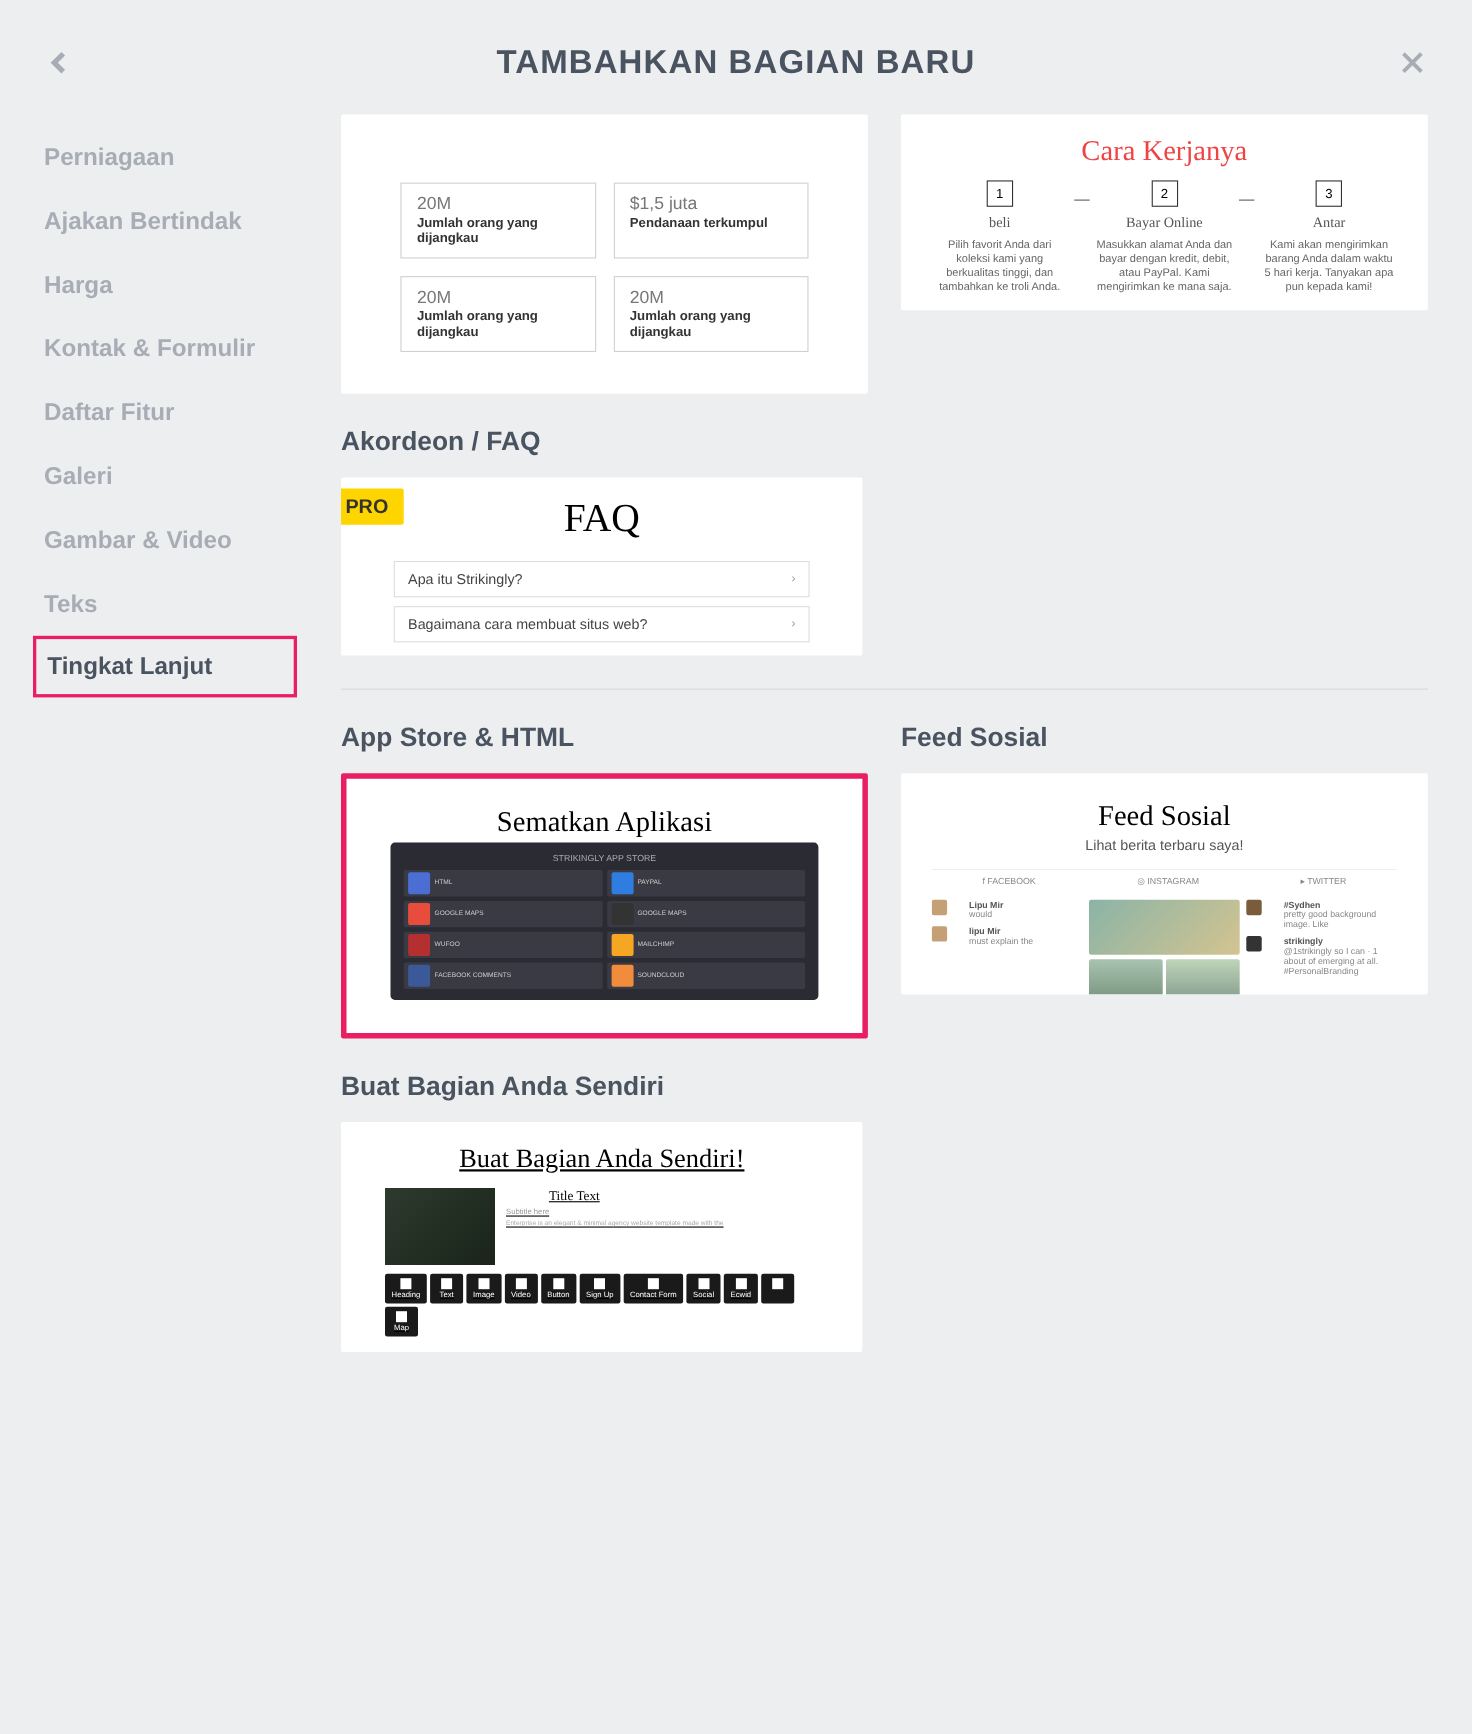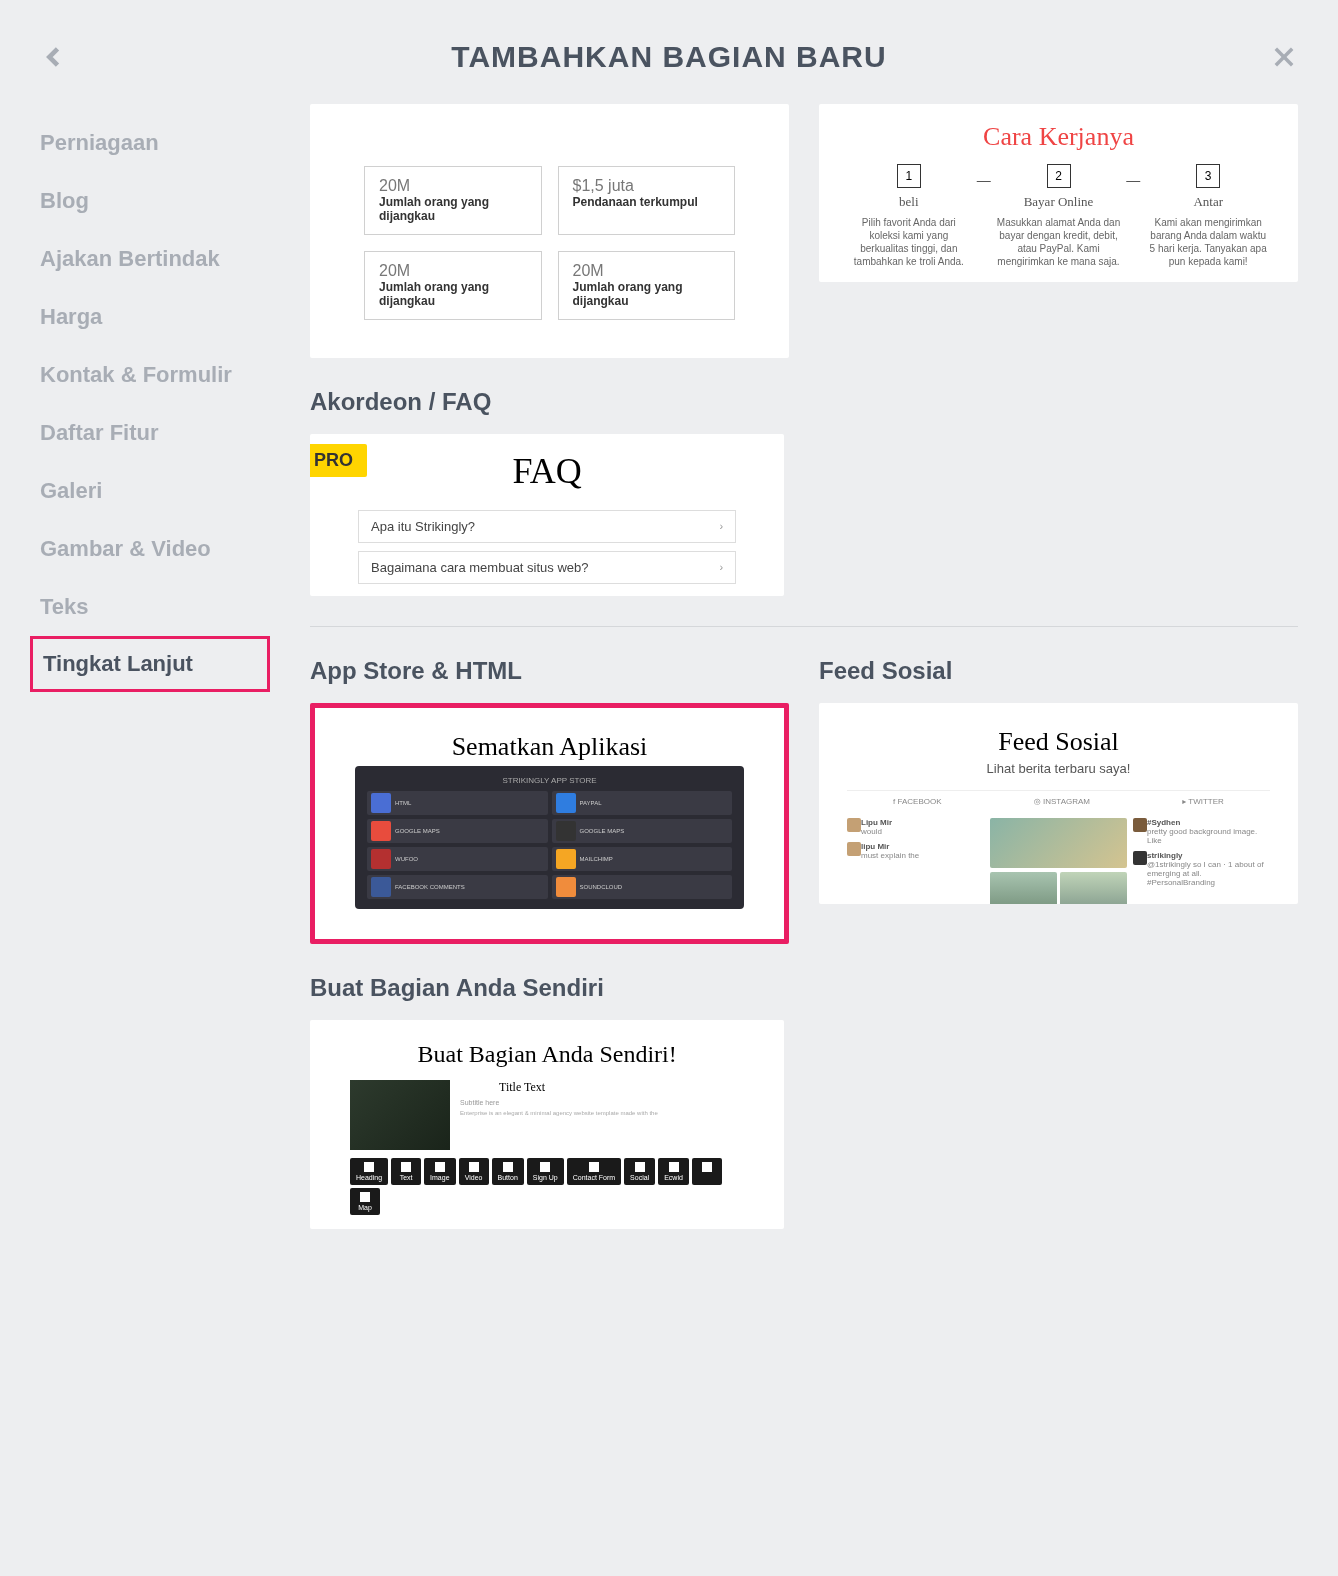--- a/index.html
+++ b/index.html
@@ -54,25 +54,25 @@
 .app-tile { display:flex; align-items:center; gap:4px; background:#3a3a44; padding:2px 4px; border-radius:2px;}
 .app-tile-icon{width:20px;height:20px;border-radius:2px;flex-shrink:0;}
 .app-tile-txt{font-size:6px;color:#ccc;line-height:1;}
 
 .social-card .card-inner { padding: 24px 28px 0; text-align: center; }
 .soc-title { font-size: 26px; font-weight: 400; font-family: Georgia, serif; margin-bottom:4px;}
 .soc-sub { font-size: 13px; color:#555; margin-bottom:14px;}
 .soc-tabs { display:flex; justify-content:space-around; font-size:8px; color:#888; padding:6px 0; border-top:1px solid #eee;}
 .soc-grid{display:grid;grid-template-columns:1fr 1fr 1fr;gap:6px;padding:6px 0 0;text-align:left;height:92px;overflow:hidden;}
 .soc-col{font-size:8px;color:#888;}
-.soc-item{display:flex;gap:0;margin-bottom:6px;}
+.soc-item{display:flex;gap:20px;margin-bottom:6px;}
 .soc-av{width:14px;height:14px;background:#c4a074;border-radius:2px;flex-shrink:0;}
 .soc-img{width:100%;height:50px;border-radius:2px;}
 
-.myo-card .card-inner{padding:20px 40px 14px;text-align:center;}
+.myo-card .card-inner{padding:20px 40px 14px;text-align:center;text-decoration:underline;}
 .myo-title{font-size:24px;font-weight:400;font-family:Georgia,serif;line-height:1.2;margin-bottom:12px;}
 .myo-layout{display:flex;gap:10px;text-align:left;margin-bottom:8px;}
 .myo-img{width:100px;height:70px;background:linear-gradient(135deg,#2d3a2d,#1a241a);flex-shrink:0;}
 .myo-txt{flex:1;}
 .myo-txt-t{font-size:12px;font-family:Georgia,serif;margin-bottom:4px;margin-left:39px;}
 .myo-txt-s{font-size:7px;color:#999;}
 .myo-txt-d{font-size:6px;color:#aaa;margin-top:4px;line-height:1.3;}
 .myo-tb{display:flex;flex-wrap:wrap;gap:3px;}
 .myo-btn{background:#1a1a1a;color:#fff;font-size:7px;padding:4px 6px;border-radius:2px;display:flex;flex-direction:column;align-items:center;gap:2px;min-width:30px;}
 .myo-btn .ic{width:10px;height:10px;background:#fff;}
@@ -88,21 +88,20 @@
     <h1>TAMBAHKAN BAGIAN BARU</h1>
     <svg class="close-icon" viewBox="0 0 24 24" fill="none" stroke="currentColor" stroke-width="3">
         <line x1="5" y1="5" x2="19" y2="19"></line>
         <line x1="19" y1="5" x2="5" y2="19"></line>
       </svg>
   </div>
 
   <div class="content">
     <div class="sidebar">
       <div class="sidebar-item">Perniagaan</div>
-      <div class="sidebar-item">Blog</div>
       <div class="sidebar-item">Ajakan Bertindak</div>
       <div class="sidebar-item">Harga</div>
       <div class="sidebar-item">Kontak &amp; Formulir</div>
       <div class="sidebar-item">Daftar Fitur</div>
       <div class="sidebar-item">Galeri</div>
       <div class="sidebar-item">Gambar &amp; Video</div>
       <div class="sidebar-item">Teks</div>
       <div class="sidebar-item active">Tingkat Lanjut</div>
     </div>
 

